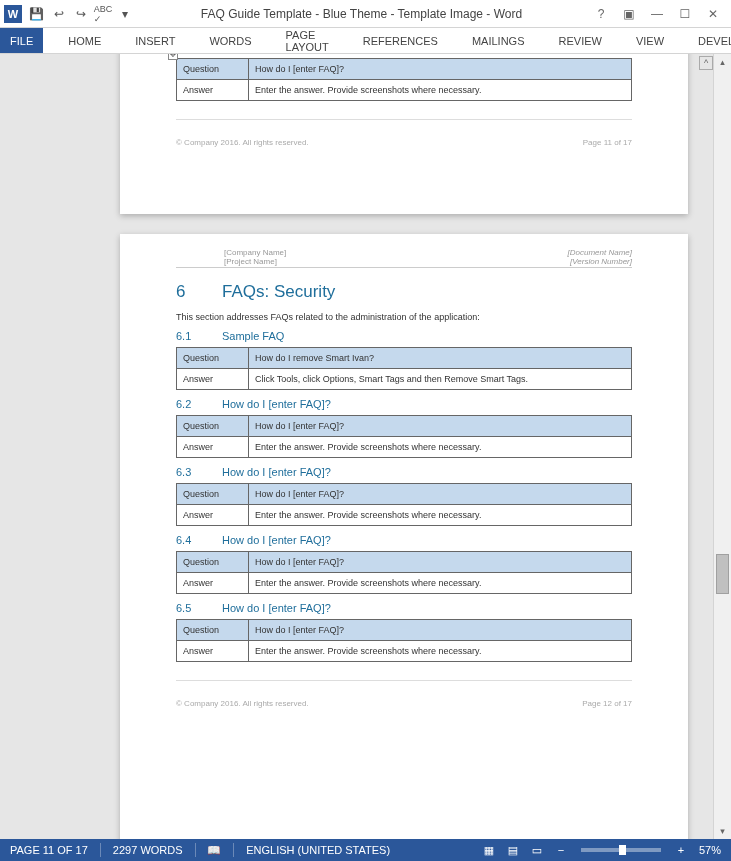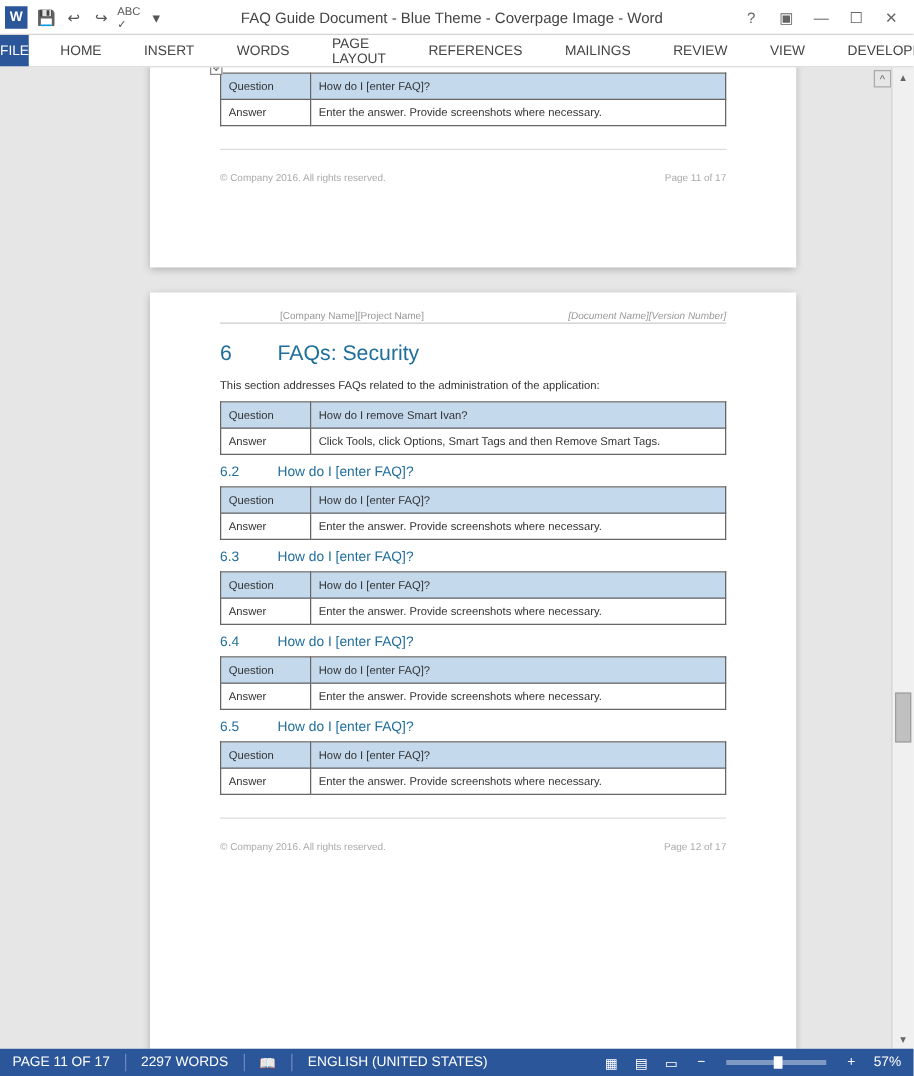--- a/index.html
+++ b/index.html
@@ -6,40 +6,40 @@
 body { width: 731px; height: 861px; background: #fff; overflow: hidden; position: relative; }
 
 .title-bar { height: 28px; background: #fff; display: flex; align-items: center; padding: 0 4px; border-bottom: 1px solid #d4d4d4; }
 .title-bar .word-icon { width: 18px; height: 18px; background: #2b579a; color: #fff; font-size: 11px; font-weight: bold; display: flex; align-items: center; justify-content: center; margin-right: 4px; }
 .qat-btn { width: 22px; height: 22px; display: flex; align-items: center; justify-content: center; font-size: 12px; color: #555; cursor: pointer; }
 .title-text { flex: 1; text-align: center; font-size: 12px; color: #444; }
 .win-btns { display: flex; gap: 0; }
 .win-btn { width: 28px; height: 22px; display: flex; align-items: center; justify-content: center; font-size: 12px; color: #666; cursor: pointer; }
 
 .ribbon-tabs { height: 26px; background: #fff; display: flex; align-items: stretch; border-bottom: 1px solid #d4d4d4; font-size: 11px; }
-.file-tab { background: #2b579a; color: #fff; padding: 0 0; display: flex; align-items: center; font-weight: normal; cursor: pointer; }
+.file-tab { background: #2b579a; color: #fff; padding: 0 10px; display: flex; align-items: center; font-weight: normal; cursor: pointer; }
 .tab { padding: 0 9px; display: flex; align-items: center; color: #444; cursor: pointer; margin-left: 16px; }
 .user-right { margin-left: auto; display: flex; align-items: center; gap: 4px; padding-right: 4px; color: #444; flex-direction: column; }
 .user-avatar { width: 18px; height: 18px; background: #2b579a; border-radius: 3px; color: #fff; font-size: 10px; font-weight: bold; display: flex; align-items: center; justify-content: center; }
 
 .doc-area { position: absolute; top: 54px; bottom: 22px; left: 0; right: 0; background: #e6e6e6; overflow: hidden; }
 .scrollbar-v { position: absolute; right: 0; top: 0; bottom: 0; width: 18px; background: #f0f0f0; border-left: 1px solid #d4d4d4; }
 .scroll-thumb { position: absolute; left: 2px; right: 2px; top: 500px; height: 40px; background: #c0c0c0; border: 1px solid #a0a0a0; }
 .scroll-arrow { position: absolute; left: 0; right: 0; height: 16px; display: flex; align-items: center; justify-content: center; font-size: 9px; color: #666; }
 .scroll-arrow.up { top: 0; }
 .scroll-arrow.down { bottom: 0; }
 
-.page { position: absolute; left: 120px; width: 517px; background: #fff; box-shadow: 0 2px 6px rgba(0,0,0,0.25); }
+.page { position: absolute; left: 120px; width: 568px; background: #fff; box-shadow: 0 2px 6px rgba(0,0,0,0.25); }
 .page1 { top: -10px; height: 170px; }
 .page2 { top: 180px; height: 610px; }
 
 .page-inner { padding: 14px 56px 10px 56px; font-size: 9px; color: #333; }
 
 .hdr-row { display: flex; justify-content: space-between; font-size: 8px; color: #999; border-bottom: 1px solid #ccc; padding-bottom: 1px; margin-bottom: 14px; }
-.hdr-row .col { display: flex; flex-direction: row; padding-left: 48px; }
+.hdr-row .col { display: flex; flex-direction: column; padding-left: 48px; }
 .hdr-row .col.r { text-align: right; font-style: italic; }
 
 .h1 { font-size: 17px; color: #1f6e9b; font-family: "Century Gothic", Arial, sans-serif; margin: 6px 0 10px 0; display: flex; gap: 28px; }
 .h1 .num { width: 18px; }
 .h2 { font-size: 11px; color: #1f6e9b; font-family: "Century Gothic", Arial, sans-serif; margin: 8px 0 5px 0; display: flex; gap: 28px; }
 .h2 .num { width: 18px; }
 .body-text { font-size: 9px; color: #333; margin-bottom: 8px; }
 
 table.faq { border-collapse: collapse; width: 100%; font-size: 9px; margin-bottom: 6px; }
 table.faq td { border: 1px solid #666; padding: 5px 6px; }
@@ -65,21 +65,21 @@
 
 <div class="title-bar">
   <div class="word-icon">W</div>
   <div class="qat-btn">💾</div>
   <div class="qat-btn">↩</div>
   <div class="qat-btn">↪</div>
   <div class="qat-btn">
       <span style="font-size:9px">ABC<br>✓</span>
     </div>
   <div class="qat-btn">▾</div>
-  <div class="title-text">FAQ Guide Document - Blue Theme - Coverpage Image - Word</div>
+  <div class="title-text">FAQ Guide Template - Blue Theme - Template Image - Word</div>
   <div class="win-btns">
     <div class="win-btn">?</div>
     <div class="win-btn">▣</div>
     <div class="win-btn">—</div>
     <div class="win-btn">☐</div>
     <div class="win-btn">✕</div>
   </div>
 </div>
 
 <div class="ribbon-tabs">
@@ -138,20 +138,24 @@
           <span>[Version Number]</span>
         </div>
       </div>
 
       <div class="h1">
         <span class="num">6</span>
         <span>FAQs: Security</span>
       </div>
       <div class="body-text">This section addresses FAQs related to the administration of the application:</div>
 
+      <div class="h2">
+          <span class="num">6.1</span>
+          <span>Sample FAQ</span>
+        </div>
       <table class="faq">
         <tbody>
             <tr class="q">
               <td class="lbl">Question</td>
               <td>How do I remove Smart Ivan?</td>
             </tr>
         <tr>
               <td class="lbl">Answer</td>
               <td>Click Tools, click Options, Smart Tags and then Remove Smart Tags.</td>
             </tr>

